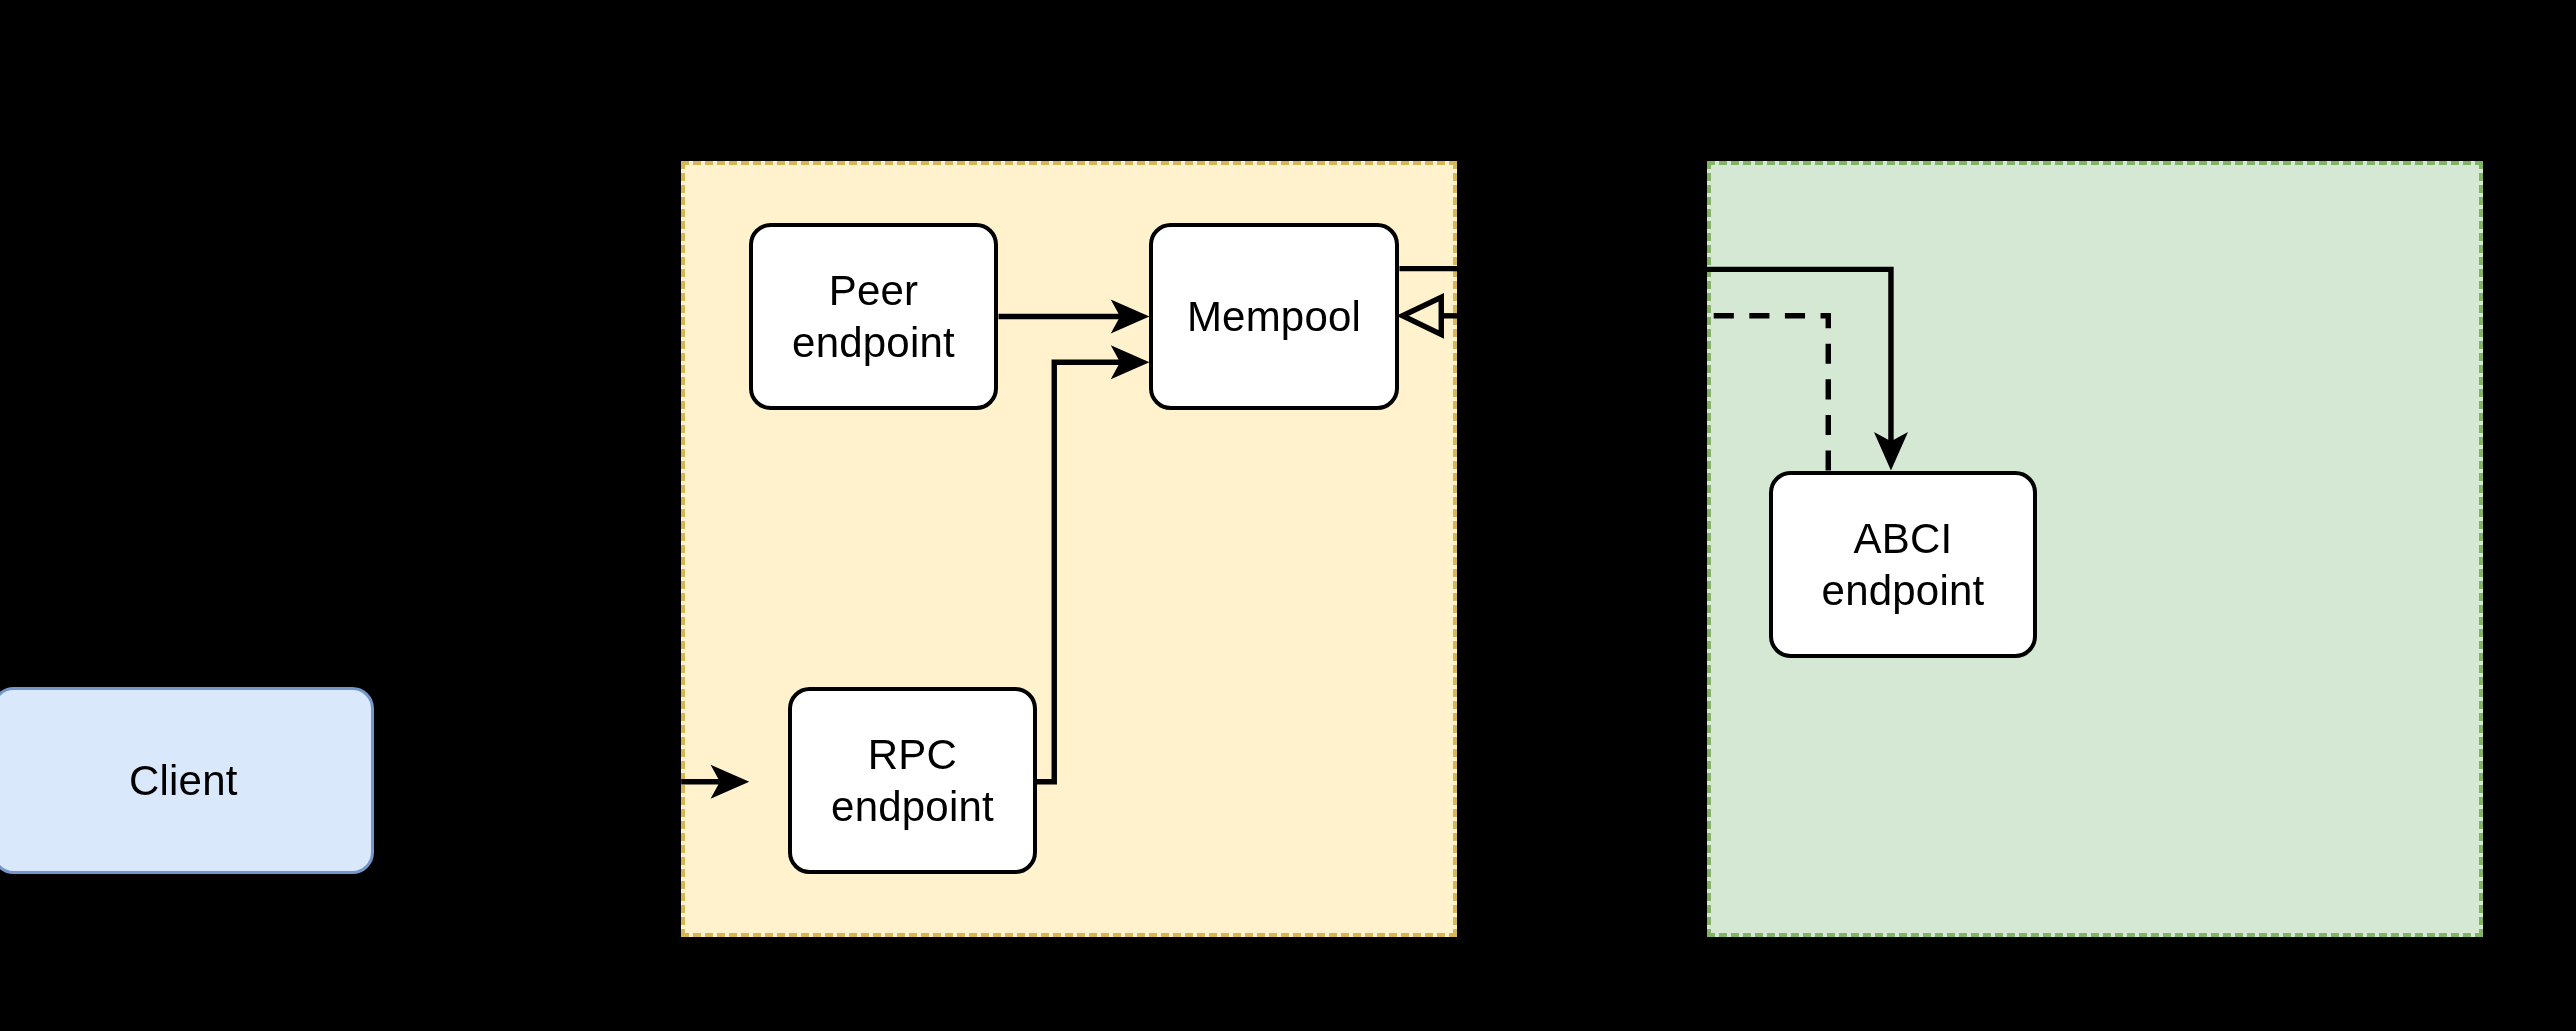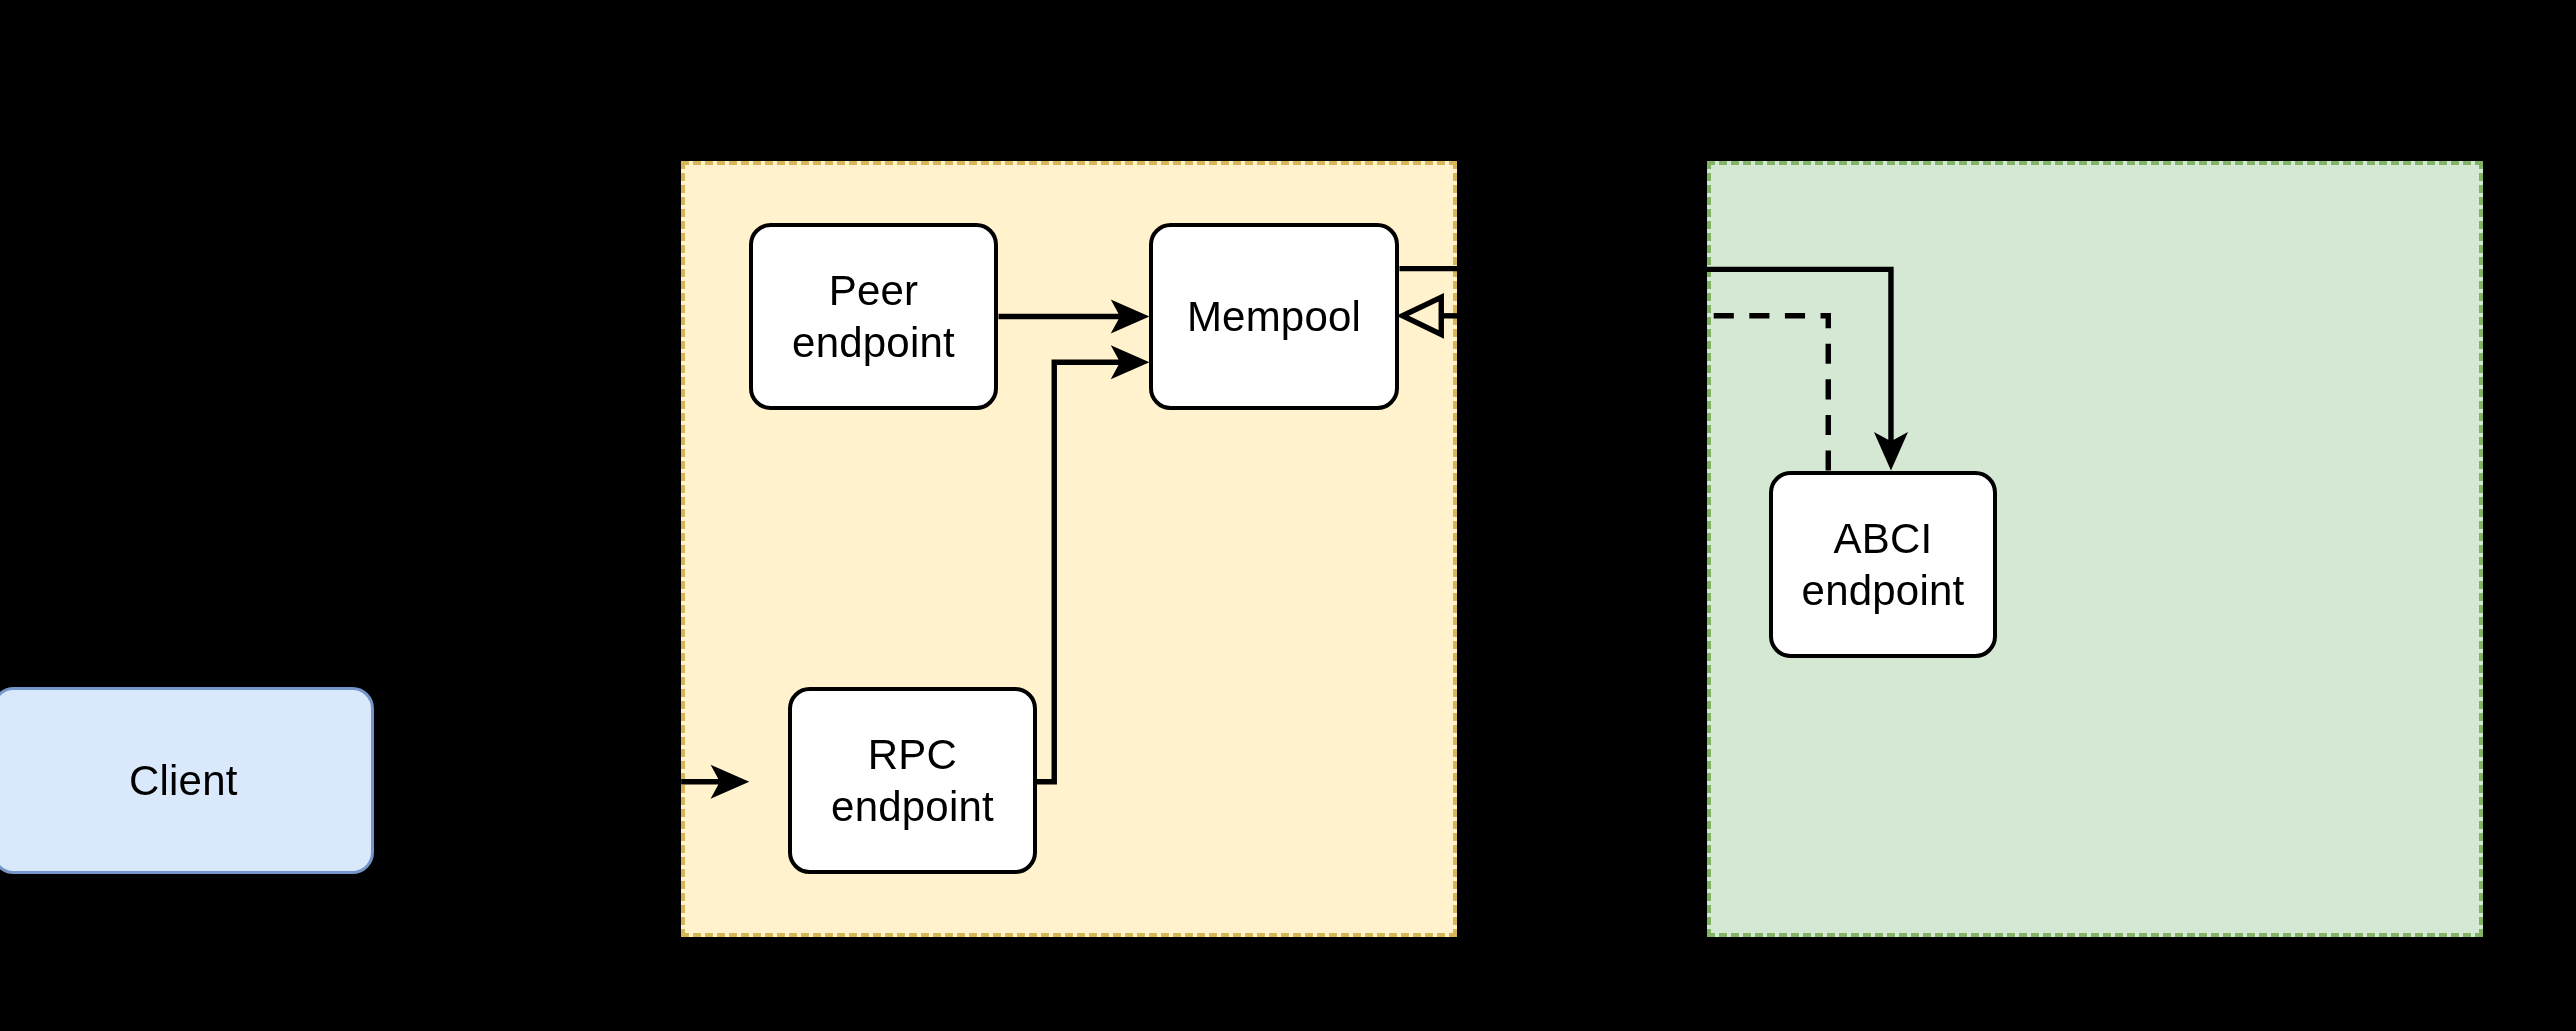--- a/index.html
+++ b/index.html
@@ -80,21 +80,21 @@
   }
   #rpc-endpoint-node {
     left: 788px;
     top: 687px;
     width: 249px;
     height: 187px;
   }
   #abci-endpoint-node {
     left: 1769px;
     top: 471px;
-    width: 228px;
+    width: 268px;
     height: 187px;
   }
   #edge-layer {
     position: absolute;
     left: 0;
     top: 0;
     width: 2576px;
     height: 1031px;
     pointer-events: none;
   }

